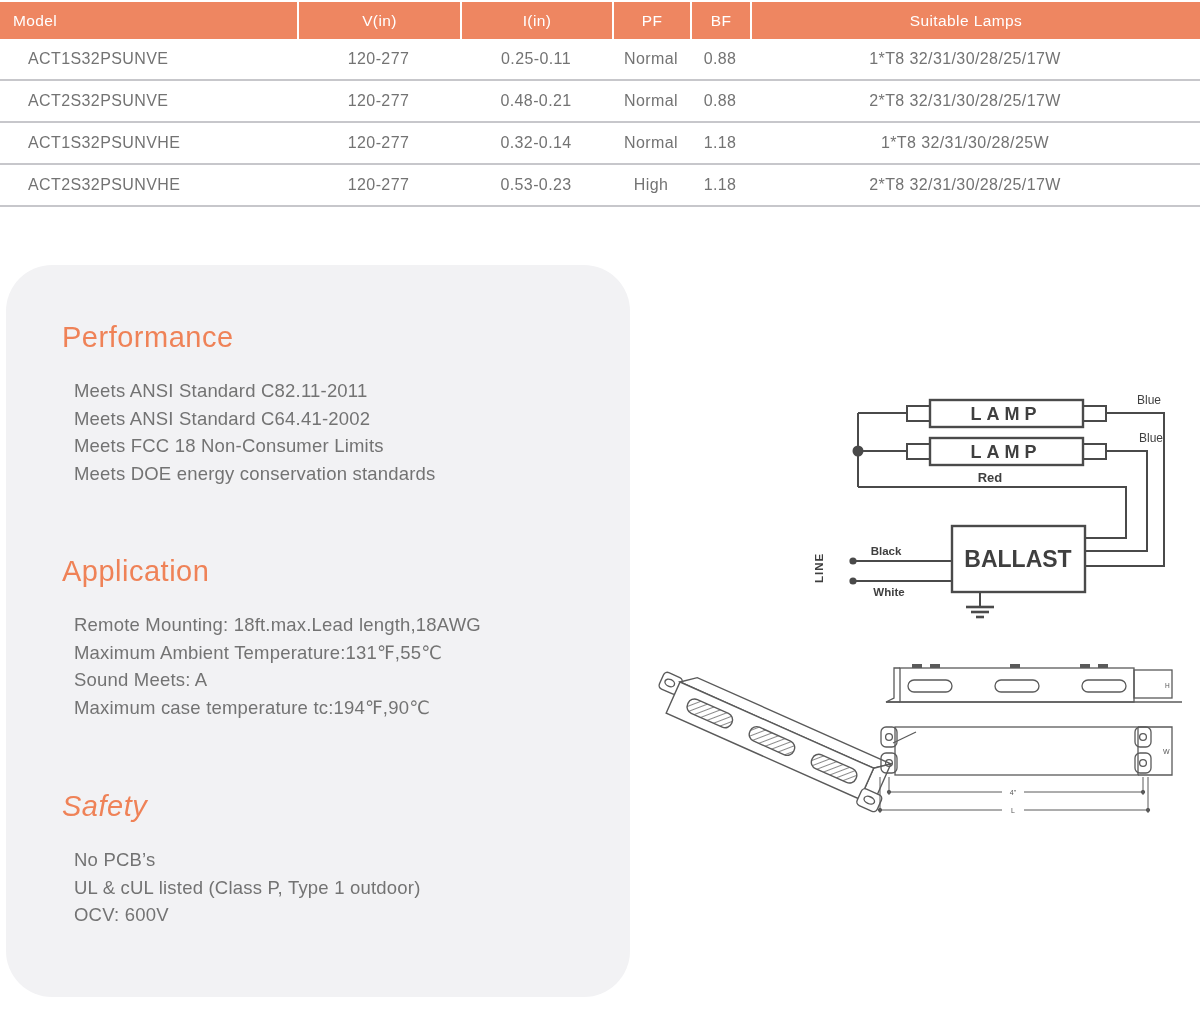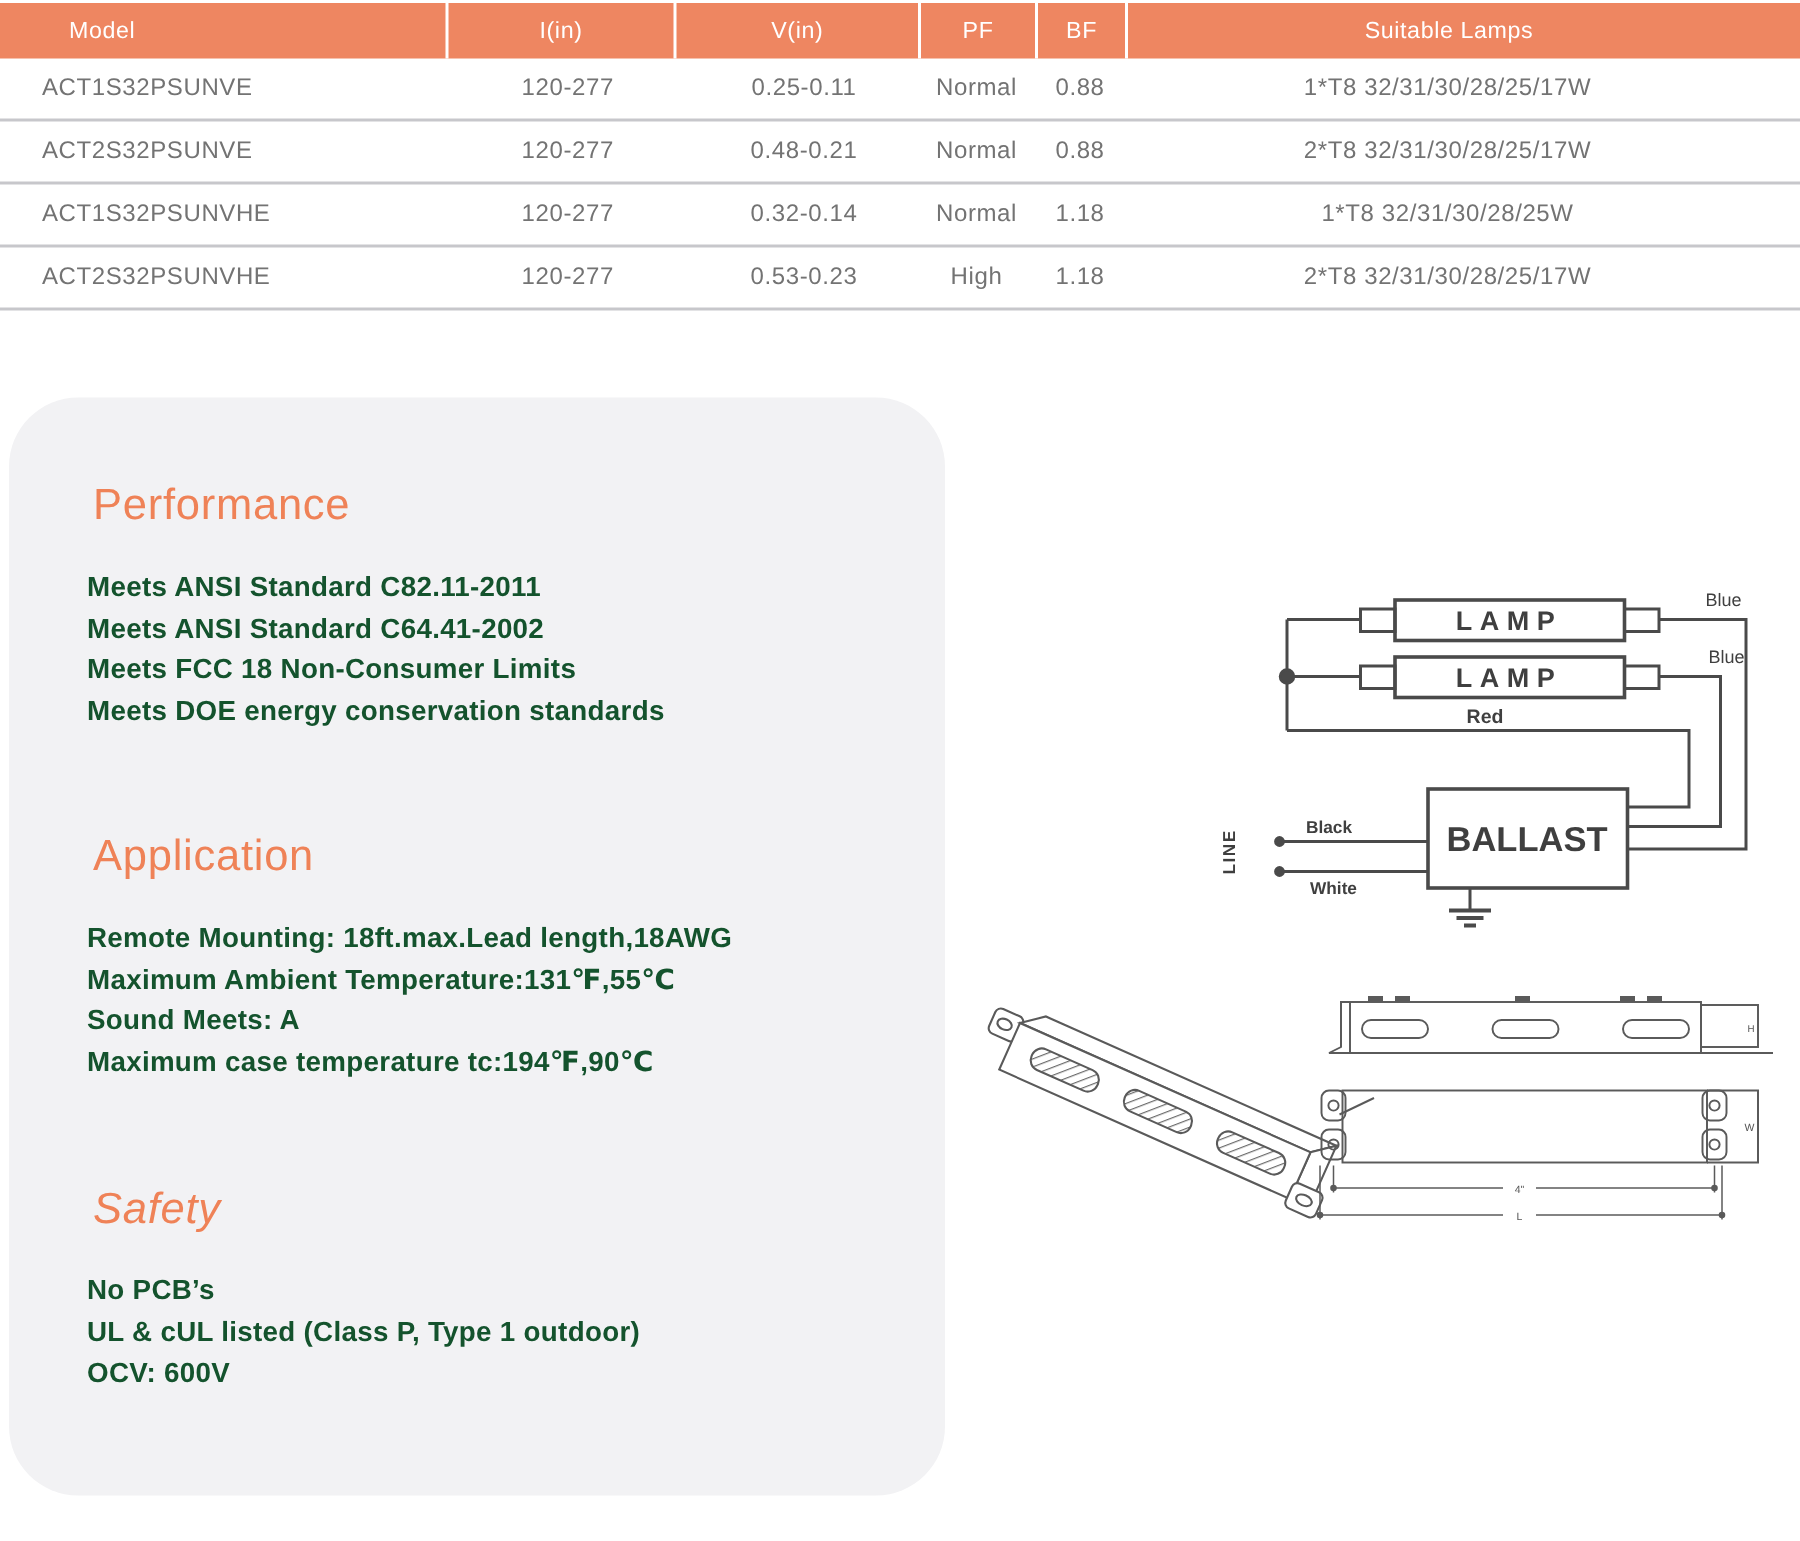--- a/index.html
+++ b/index.html
@@ -12,45 +12,45 @@
   .t-head .cell{display:flex;align-items:center;justify-content:center;box-sizing:border-box;}
   .t-head .cell + .cell{border-left:2px solid #fff;}
   .t-row{display:flex;height:40px;border-bottom:2px solid #c7c7cb;font-size:16px;color:#737373;letter-spacing:.4px;}
   .t-row .cell{display:flex;align-items:center;justify-content:center;box-sizing:border-box;}
   .c0{width:297px;justify-content:flex-start !important;padding-left:28px;}
   .c1{width:163px;}
   .c2{width:152px;}
   .c3{width:78px;}
   .c4{width:60px;}
   .c5{width:430px;}
-  .t-head .c0{padding-left:46px;}
+  .t-head .c0{padding-left:13px;}
 
   
   .panel{position:absolute;left:6px;top:265px;width:624px;height:732px;background:#f2f2f4;border-radius:46px;}
   .sec-title{position:absolute;left:56px;font-size:29px;color:#ef8257;letter-spacing:.5px;}
-  .sec-body{position:absolute;left:52px;font-size:18.5px;line-height:27.5px;color:#14532d;letter-spacing:.2px;font-weight:bold;}
+  .sec-body{position:absolute;left:68px;font-size:18.5px;line-height:27.5px;color:#737373;letter-spacing:.2px;}
   #perf-title{top:56px;} #perf-body{top:112px;}
   #app-title{top:290px;} #app-body{top:346px;}
   #safe-title{top:525px;font-style:italic;} #safe-body{top:581px;}
 
   
   .wiring{position:absolute;left:785px;top:388px;width:385px;height:245px;}
   .mech{position:absolute;left:650px;top:640px;width:550px;height:205px;}
   svg text{font-family:"Liberation Sans","DejaVu Sans",sans-serif;}
 </style>
 </head>
 <body>
 
 <div class="page">
 
   <div class="spec-table">
     <div class="t-head">
       <div class="cell c0">Model</div>
+      <div class="cell c1">V(in)</div>
       <div class="cell c2">I(in)</div>
-      <div class="cell c1">V(in)</div>
       <div class="cell c3">PF</div>
       <div class="cell c4">BF</div>
       <div class="cell c5">Suitable Lamps</div>
     </div>
 
     <div class="t-row">
       <div class="cell c0">ACT1S32PSUNVE</div>
       <div class="cell c1">120-277</div>
       <div class="cell c2">0.25-0.11</div>
       <div class="cell c3">Normal</div>

